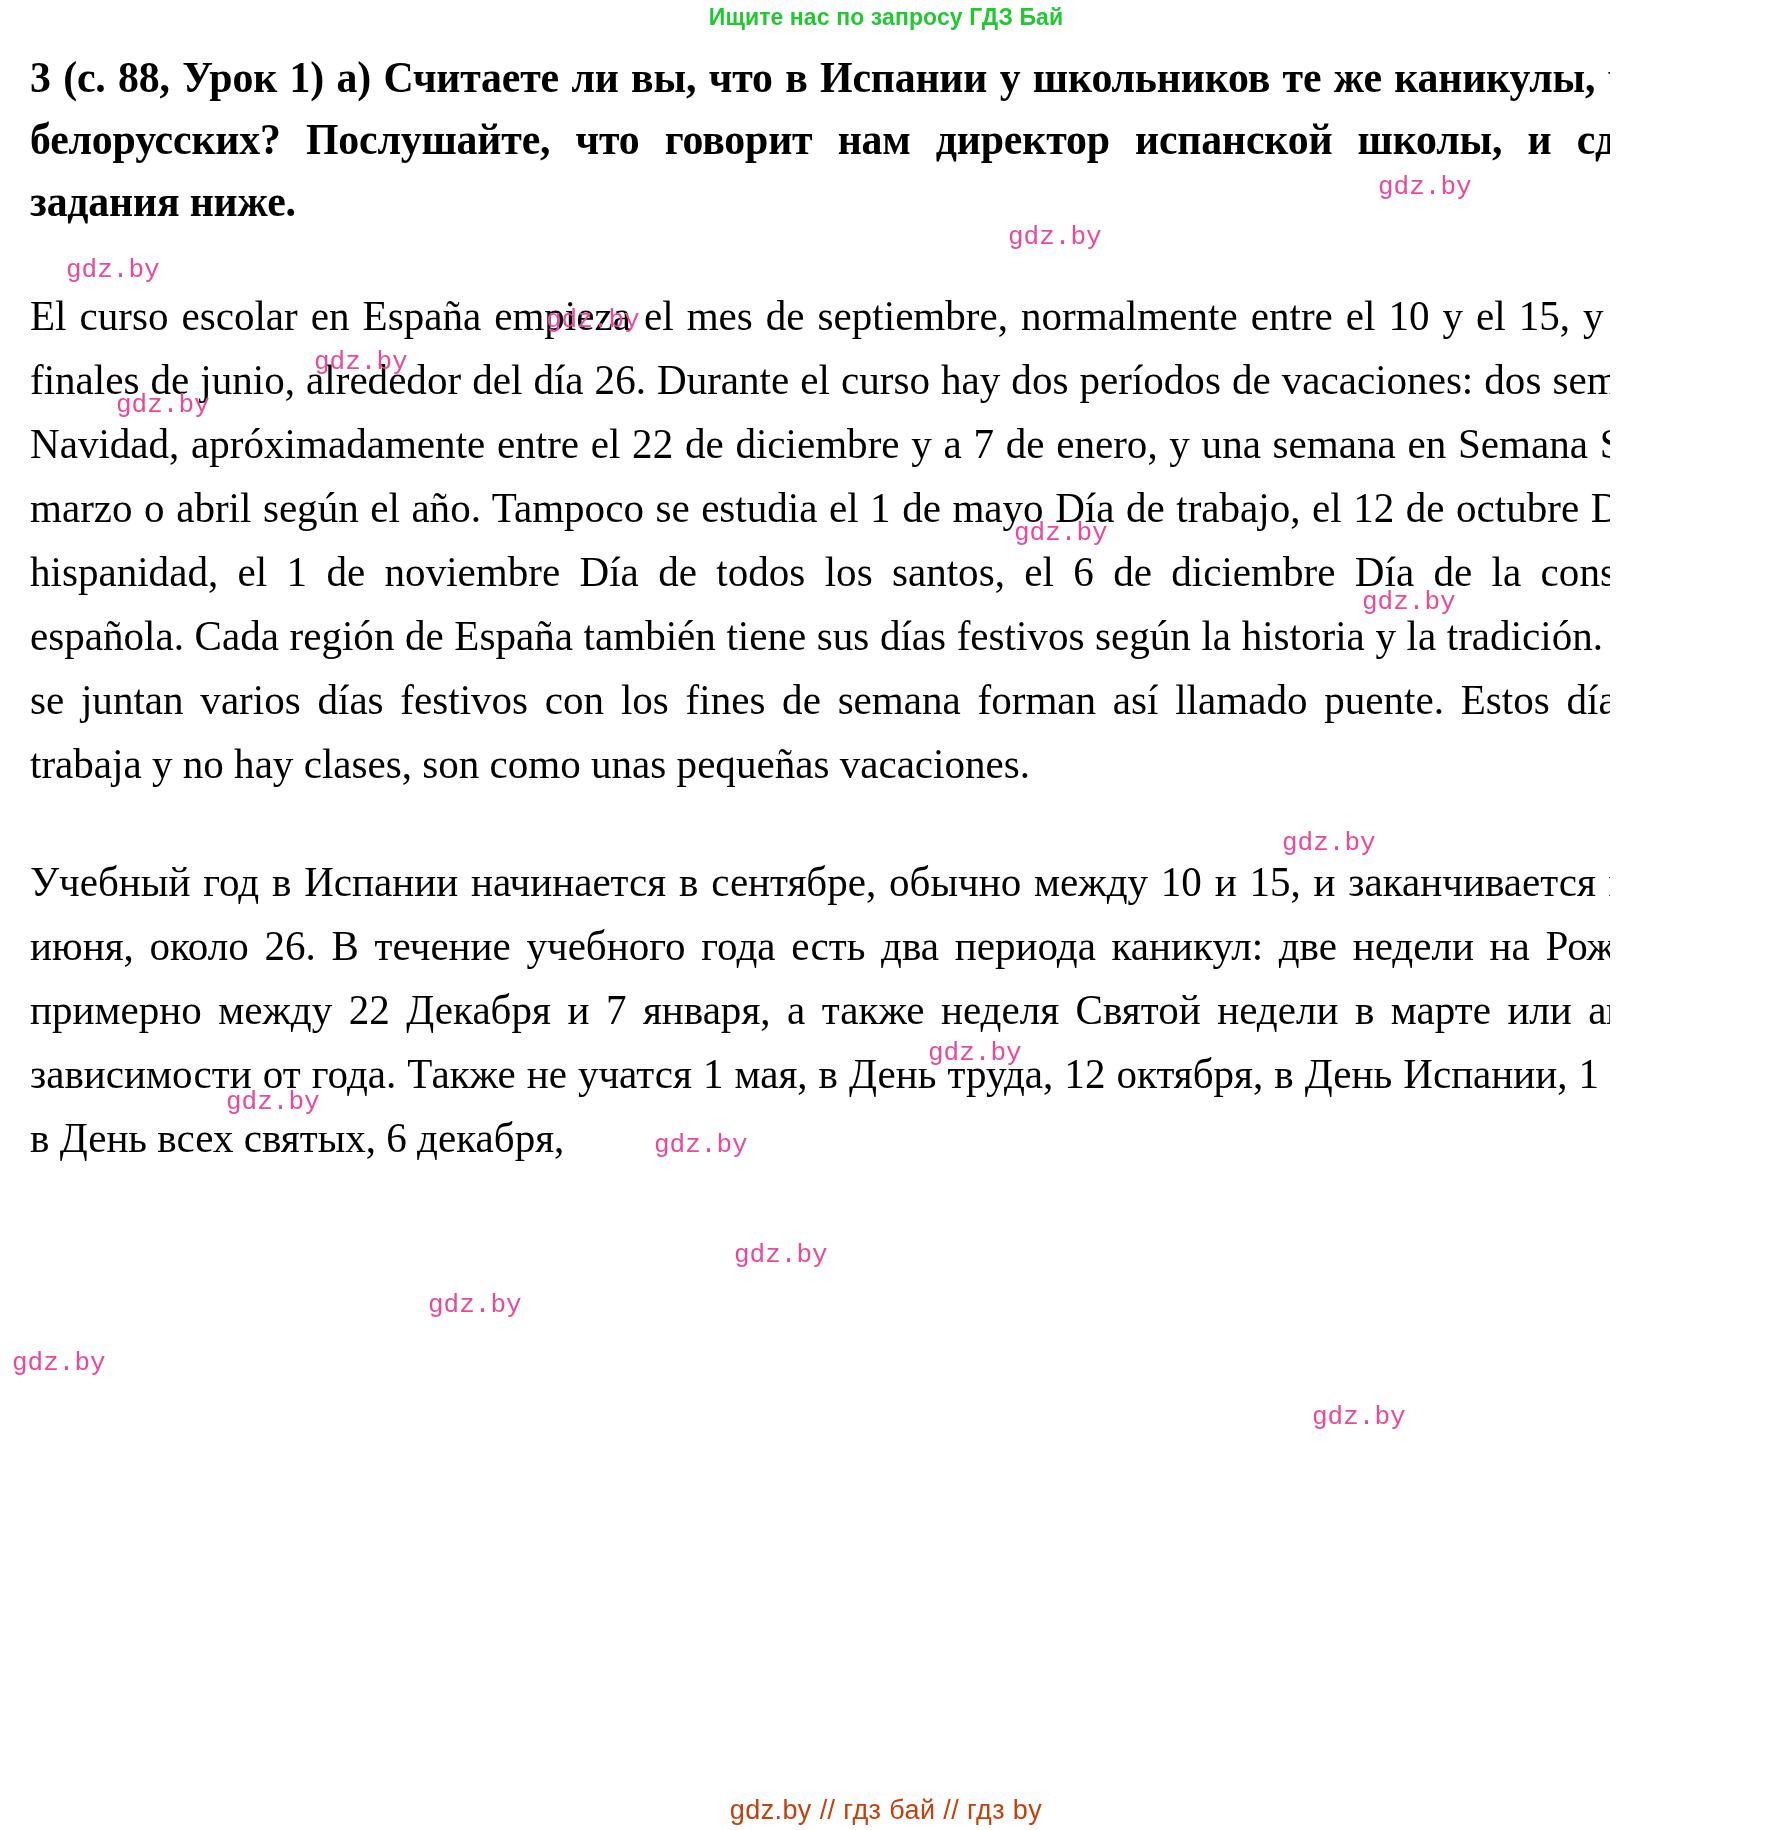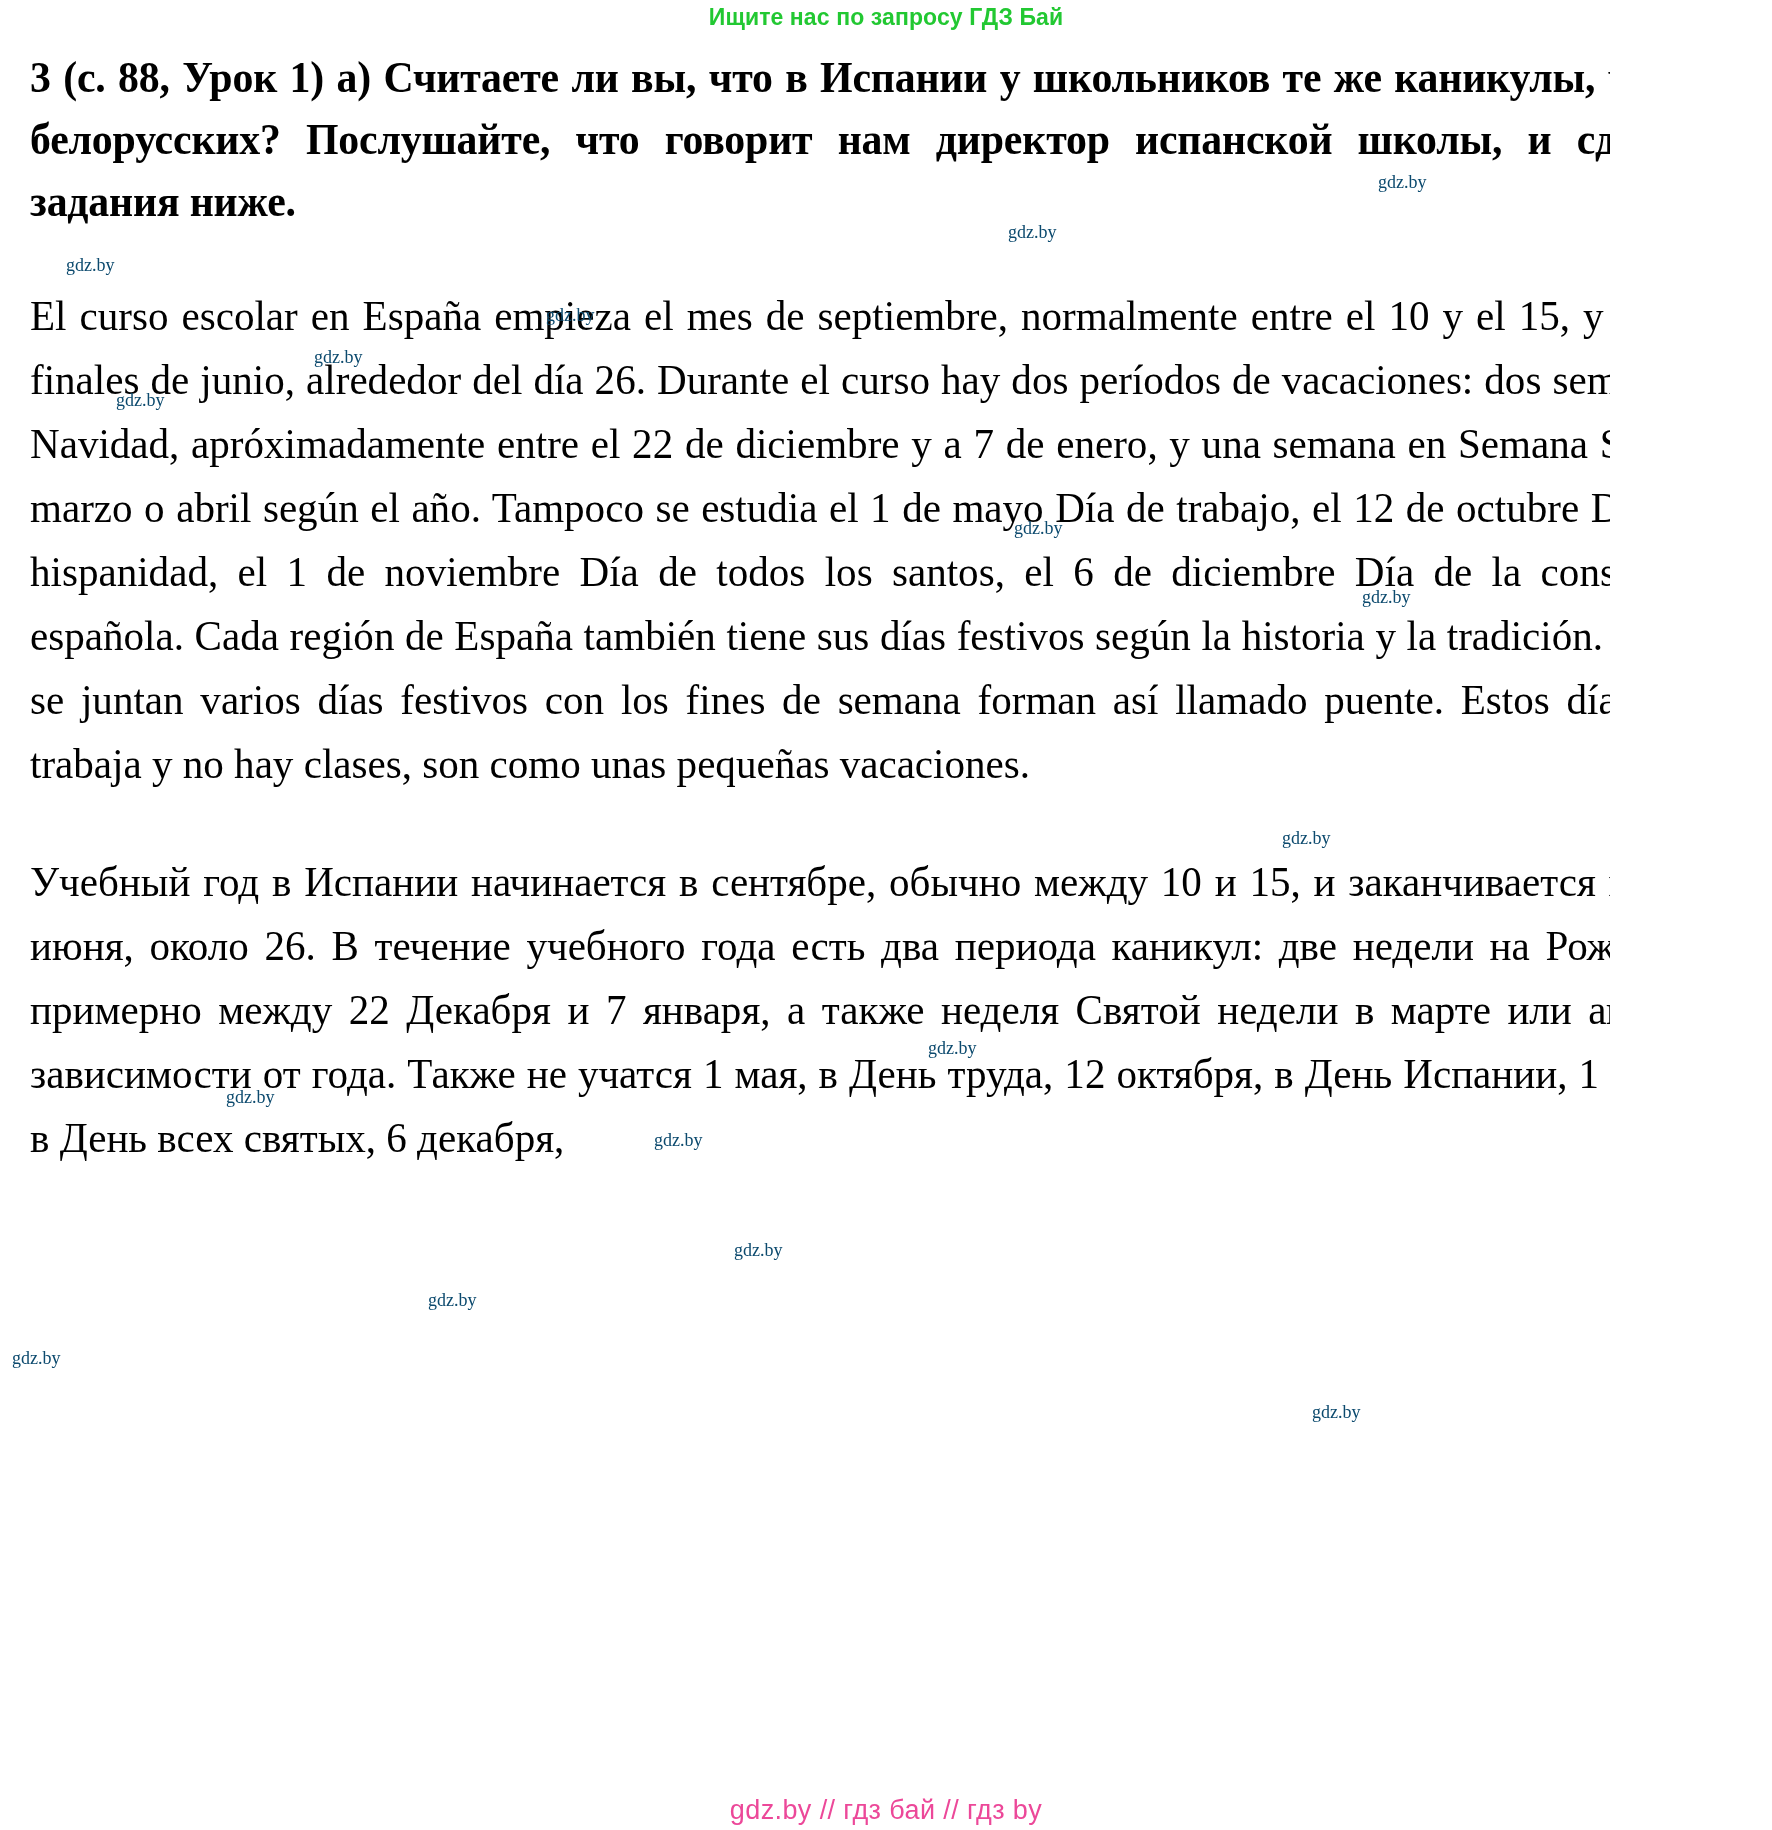--- a/index.html
+++ b/index.html
@@ -83,23 +83,23 @@
     transform: scaleX(0.955);
     transform-origin: left top;
     width: 1792px;
   }
   .par-spanish { padding-top: 52px; }
   .par-russian { padding-top: 54px; }
 
   
   .wm {
     position: absolute;
-    font-family: Liberation Serif, serif;
-    font-size: 18px;
-    color: #0c4a6e;
+    font-family: Liberation Mono, monospace;
+    font-size: 26px;
+    color: #ec4899;
     white-space: nowrap;
     pointer-events: none;
     z-index: 5;
   }
 
   
   .footer-bar {
     position: absolute;
     left: 0;
     bottom: 4px;
@@ -149,16 +149,16 @@
       <span class="wm" style="left: 928px; top: 1038px;">gdz.by</span>
       <span class="wm" style="left: 226px; top: 1087px;">gdz.by</span>
       <span class="wm" style="left: 654px; top: 1130px;">gdz.by</span>
       <span class="wm" style="left: 734px; top: 1240px;">gdz.by</span>
       <span class="wm" style="left: 428px; top: 1290px;">gdz.by</span>
       <span class="wm" style="left: 12px; top: 1348px;">gdz.by</span>
       <span class="wm" style="left: 1312px; top: 1402px;">gdz.by</span>
     </div>
 
   <div class="footer-bar">
-    <span class="footer-text" style="color: #ec4899;">gdz.by  //  гдз бай  //  гдз by</span>
+    <span class="footer-text" style="color: #c2410c;">gdz.by  //  гдз бай  //  гдз by</span>
   </div>
 
 </div>
 
 </body></html>

